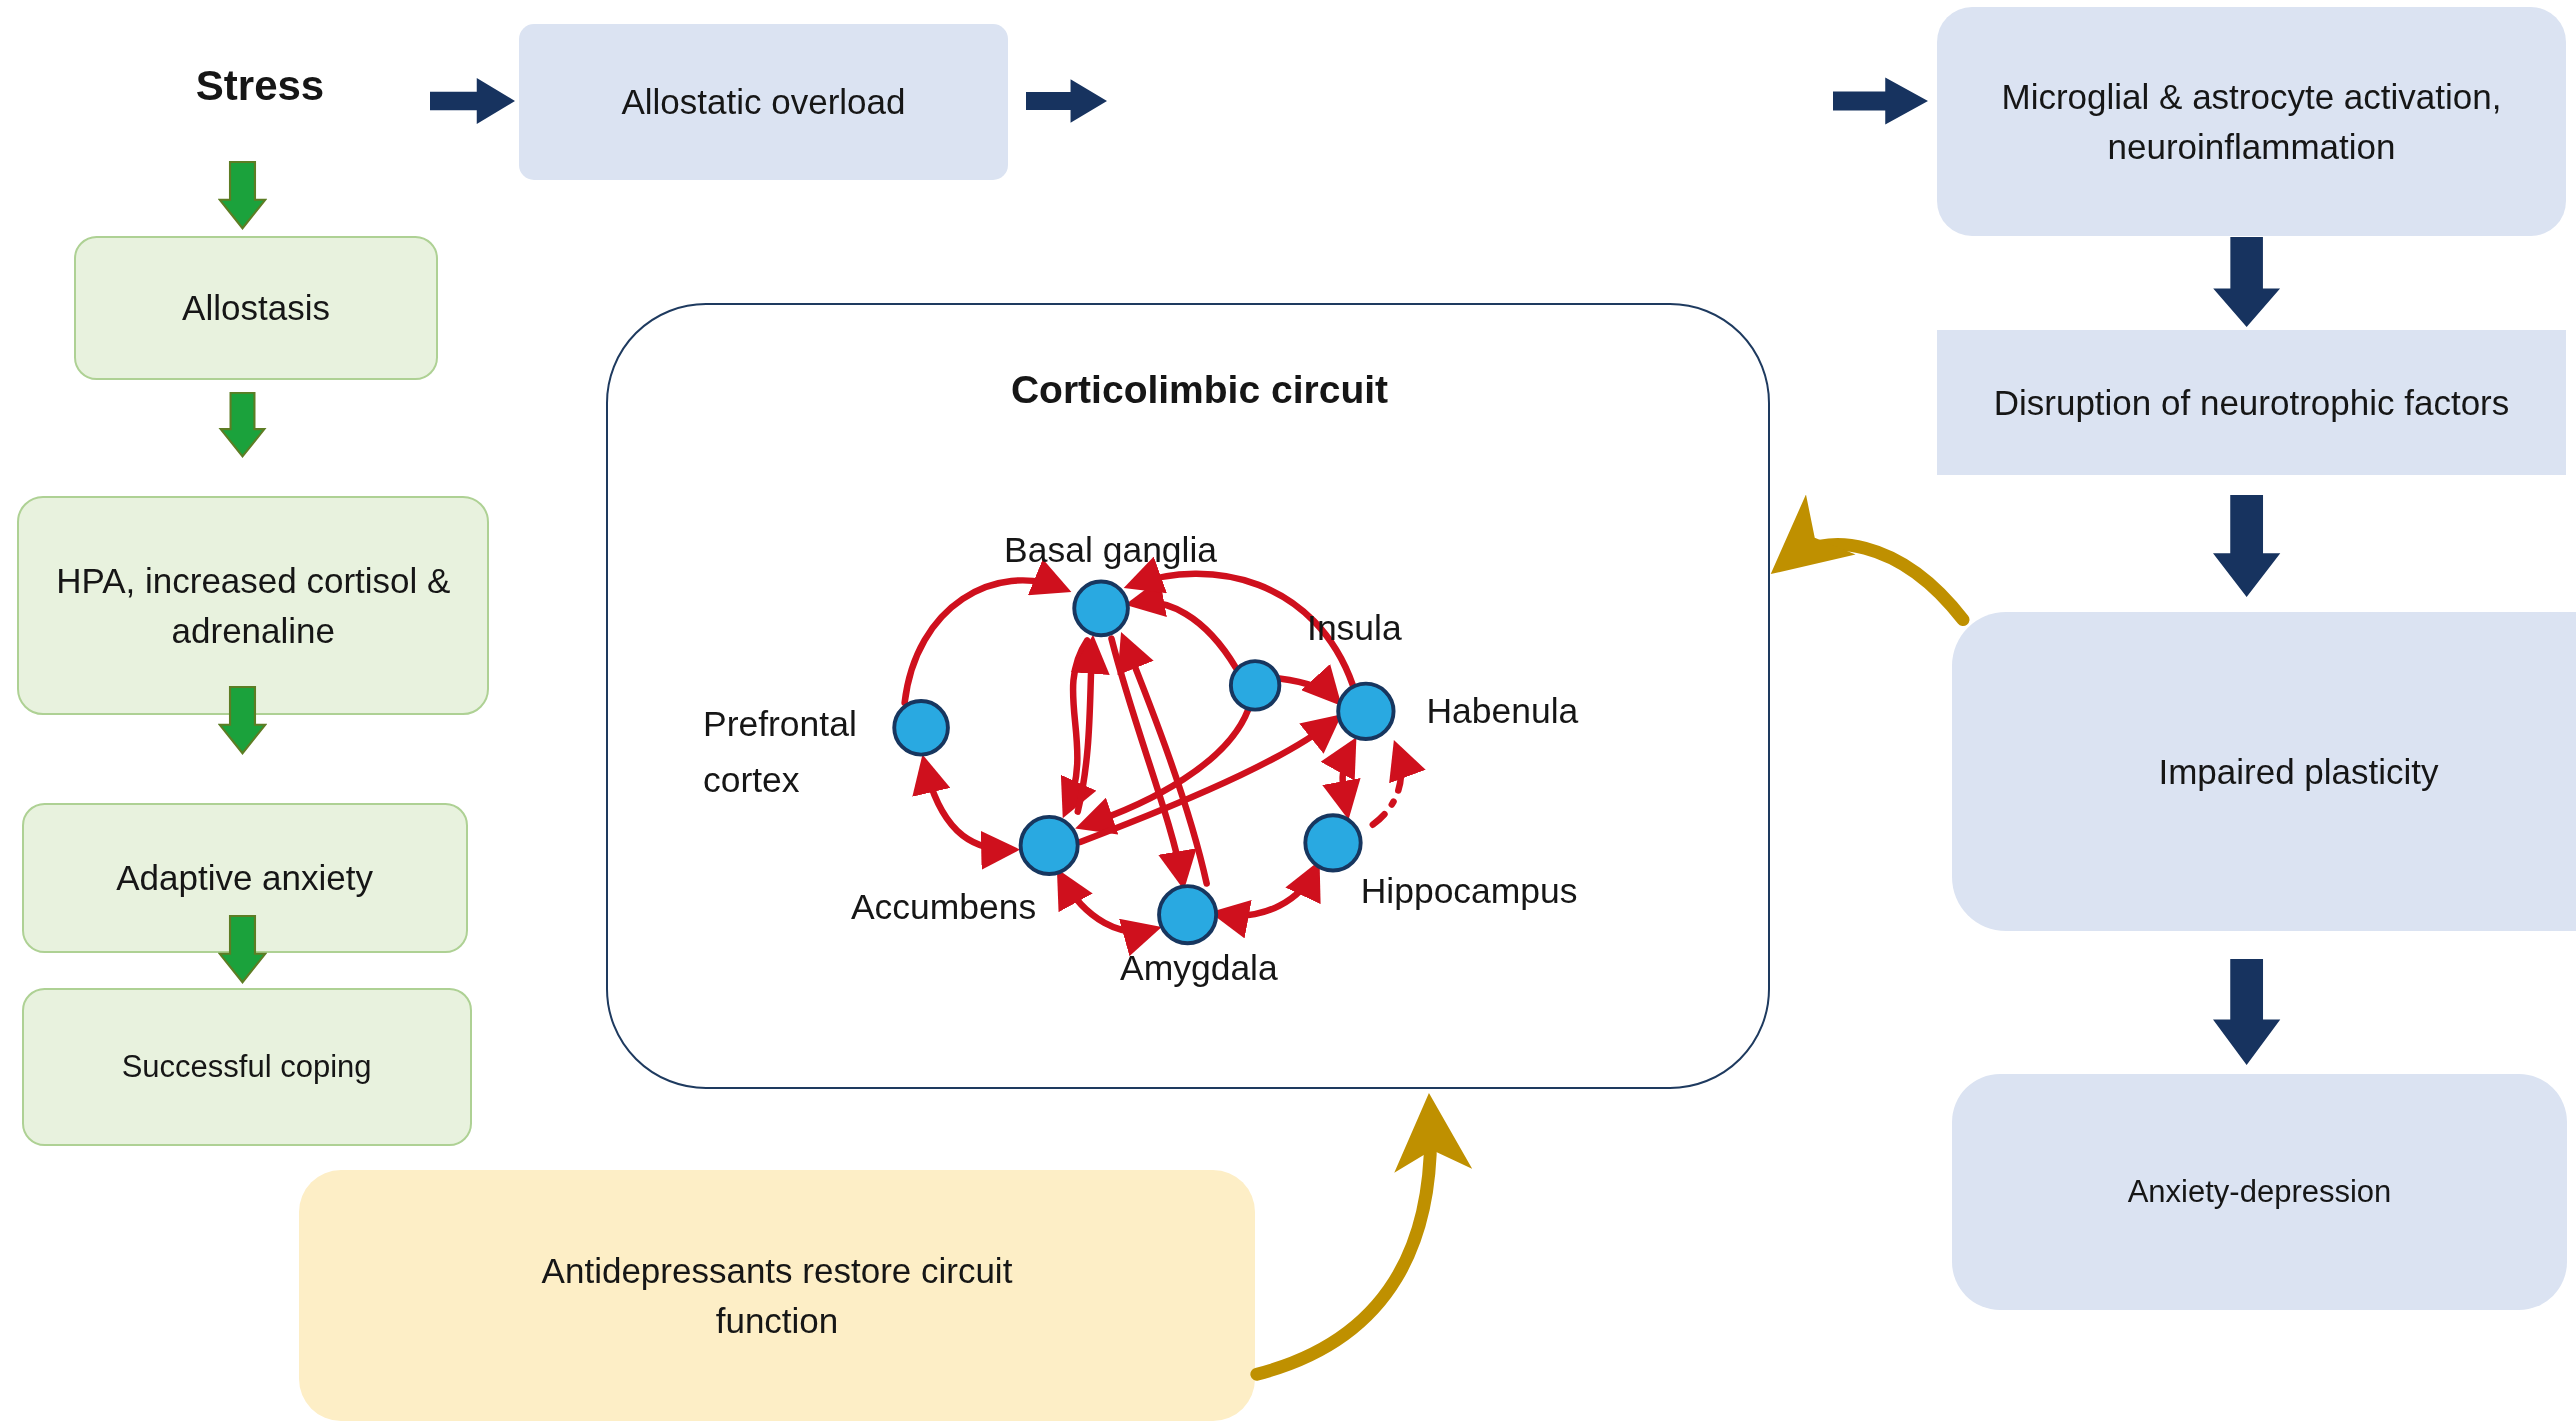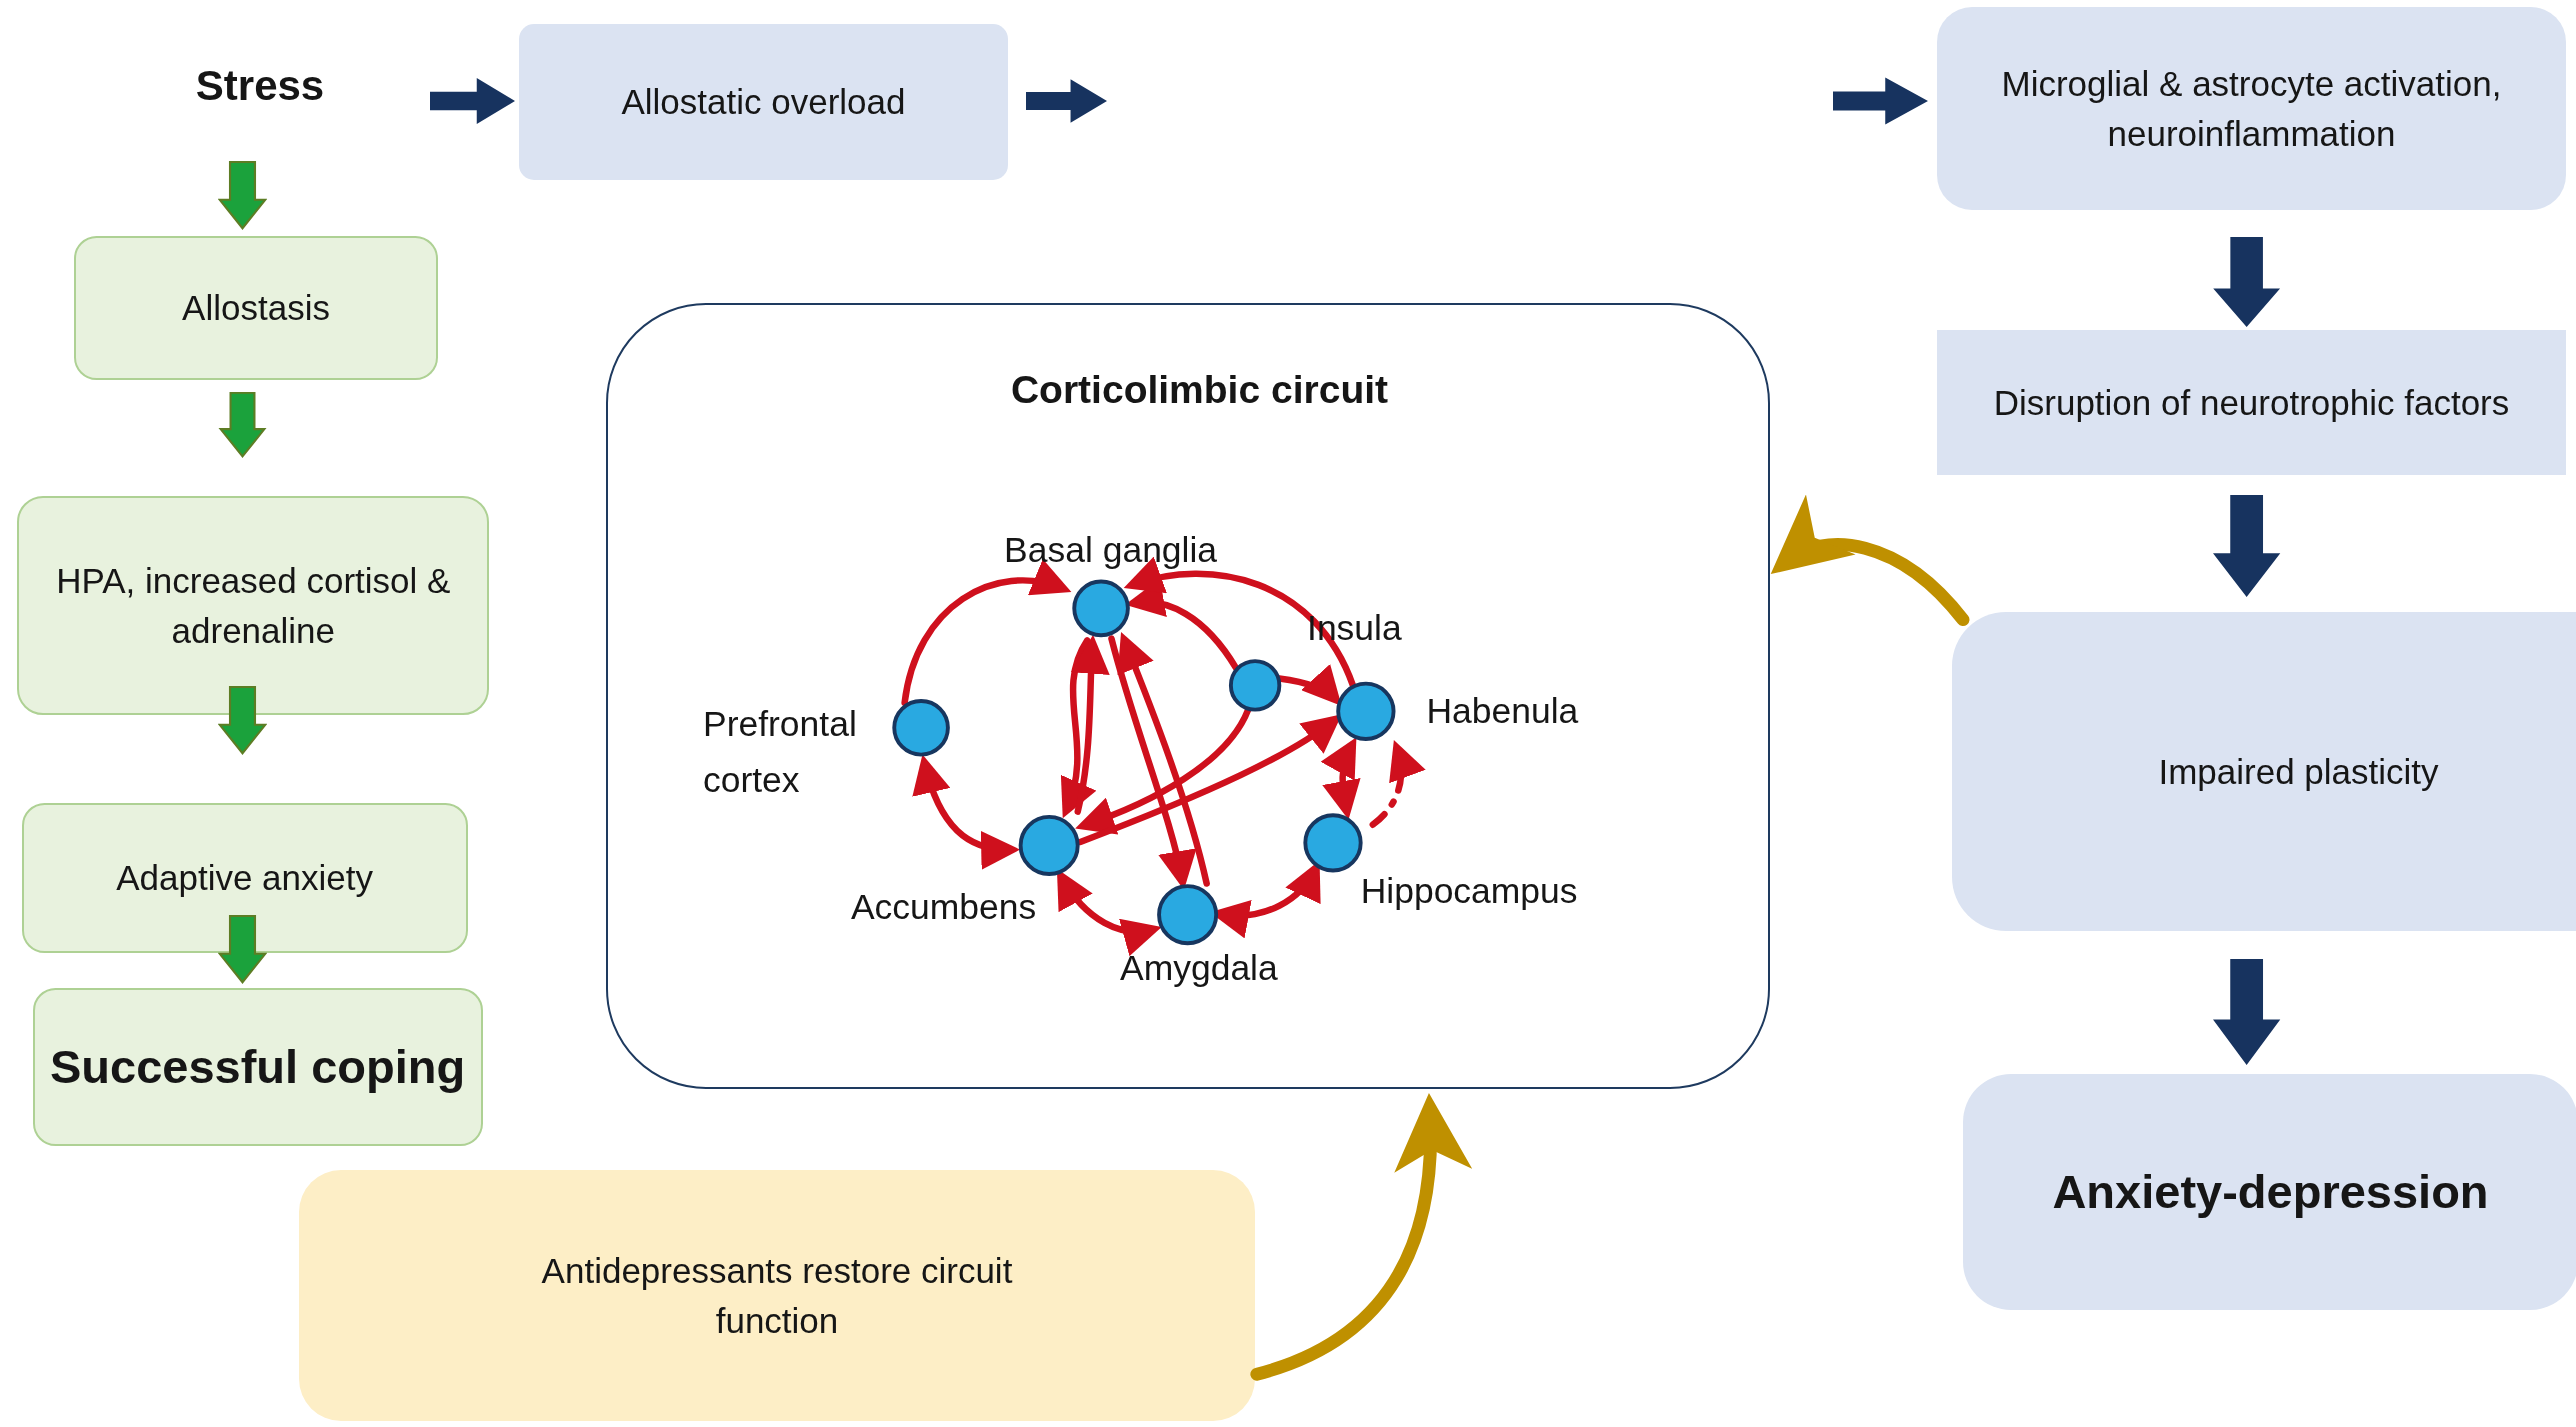--- a/index.html
+++ b/index.html
@@ -18,21 +18,21 @@
   }
   .abs{position:absolute;}
   .box{
     display:flex; align-items:center; justify-content:center;
     text-align:center; box-sizing:border-box; line-height:1.42;
   }
   .blue{background:var(--box_blue);}
   .green{background:var(--box_green_fill); border:2.6px solid var(--box_green_border);}
   .yellow{background:var(--box_yellow);}
   .f41{font-size:35px;}
-  .f44b{font-size:47px; font-weight:bold;margin-left:11px;}
+  .f44b{font-size:31px; font-weight:normal;}
   .stress{font-size:42px; font-weight:bold; text-align:center;}
   .circuit-frame{
     box-sizing:border-box; background:#ffffff;
     border:2.6px solid var(--circuit_border); border-radius:100px;
   }
   .circuit-title{font-size:39px; font-weight:bold; text-align:center;}
   svg{display:block;}
   .navy-poly{fill:var(--navy);}
   .green-poly{fill:var(--green_arrow); stroke:var(--green_arrow_border); stroke-width:2.5;}
   .edge{fill:none; stroke:var(--red); stroke-width:7.5; stroke-linecap:round;}
@@ -92,21 +92,21 @@
 
   <svg class="abs" style="left:1026px;top:75px;" width="81" height="52" viewBox="0 0 100 60">
     <polygon class="navy-poly" points="0,19 55,19 55,3 100,30 55,57 55,41 0,41"></polygon>
   </svg>
 
 
   <svg class="abs" style="left:1833px;top:75px;" width="95" height="52" viewBox="0 0 100 60" preserveAspectRatio="none">
     <polygon class="navy-poly" points="0,19 55,19 55,3 100,30 55,57 55,41 0,41"></polygon>
   </svg>
 
-  <div class="abs box blue f41" style="left:1937px;top:7px;width:629px;height:203px;border-radius:35px;padding:8px 35px;">
+  <div class="abs box blue f41" style="left:1937px;top:7px;width:629px;height:229px;border-radius:35px;padding:8px 35px;">
     <span>Microglial &amp; astrocyte activation, neuroinflammation</span>
   </div>
 
   <svg class="abs" style="left:2213px;top:237px;" width="69" height="90" viewBox="0 0 80 105">
     <polygon class="navy-poly" points="20,0 58,0 58,60 78,60 39,105 0,60 20,60"></polygon>
   </svg>
 
   <div class="abs box blue f41" style="left:1937px;top:330px;width:629px;height:145px;border-radius:0;">
     <span>Disruption of neurotrophic factors</span>
   </div>

